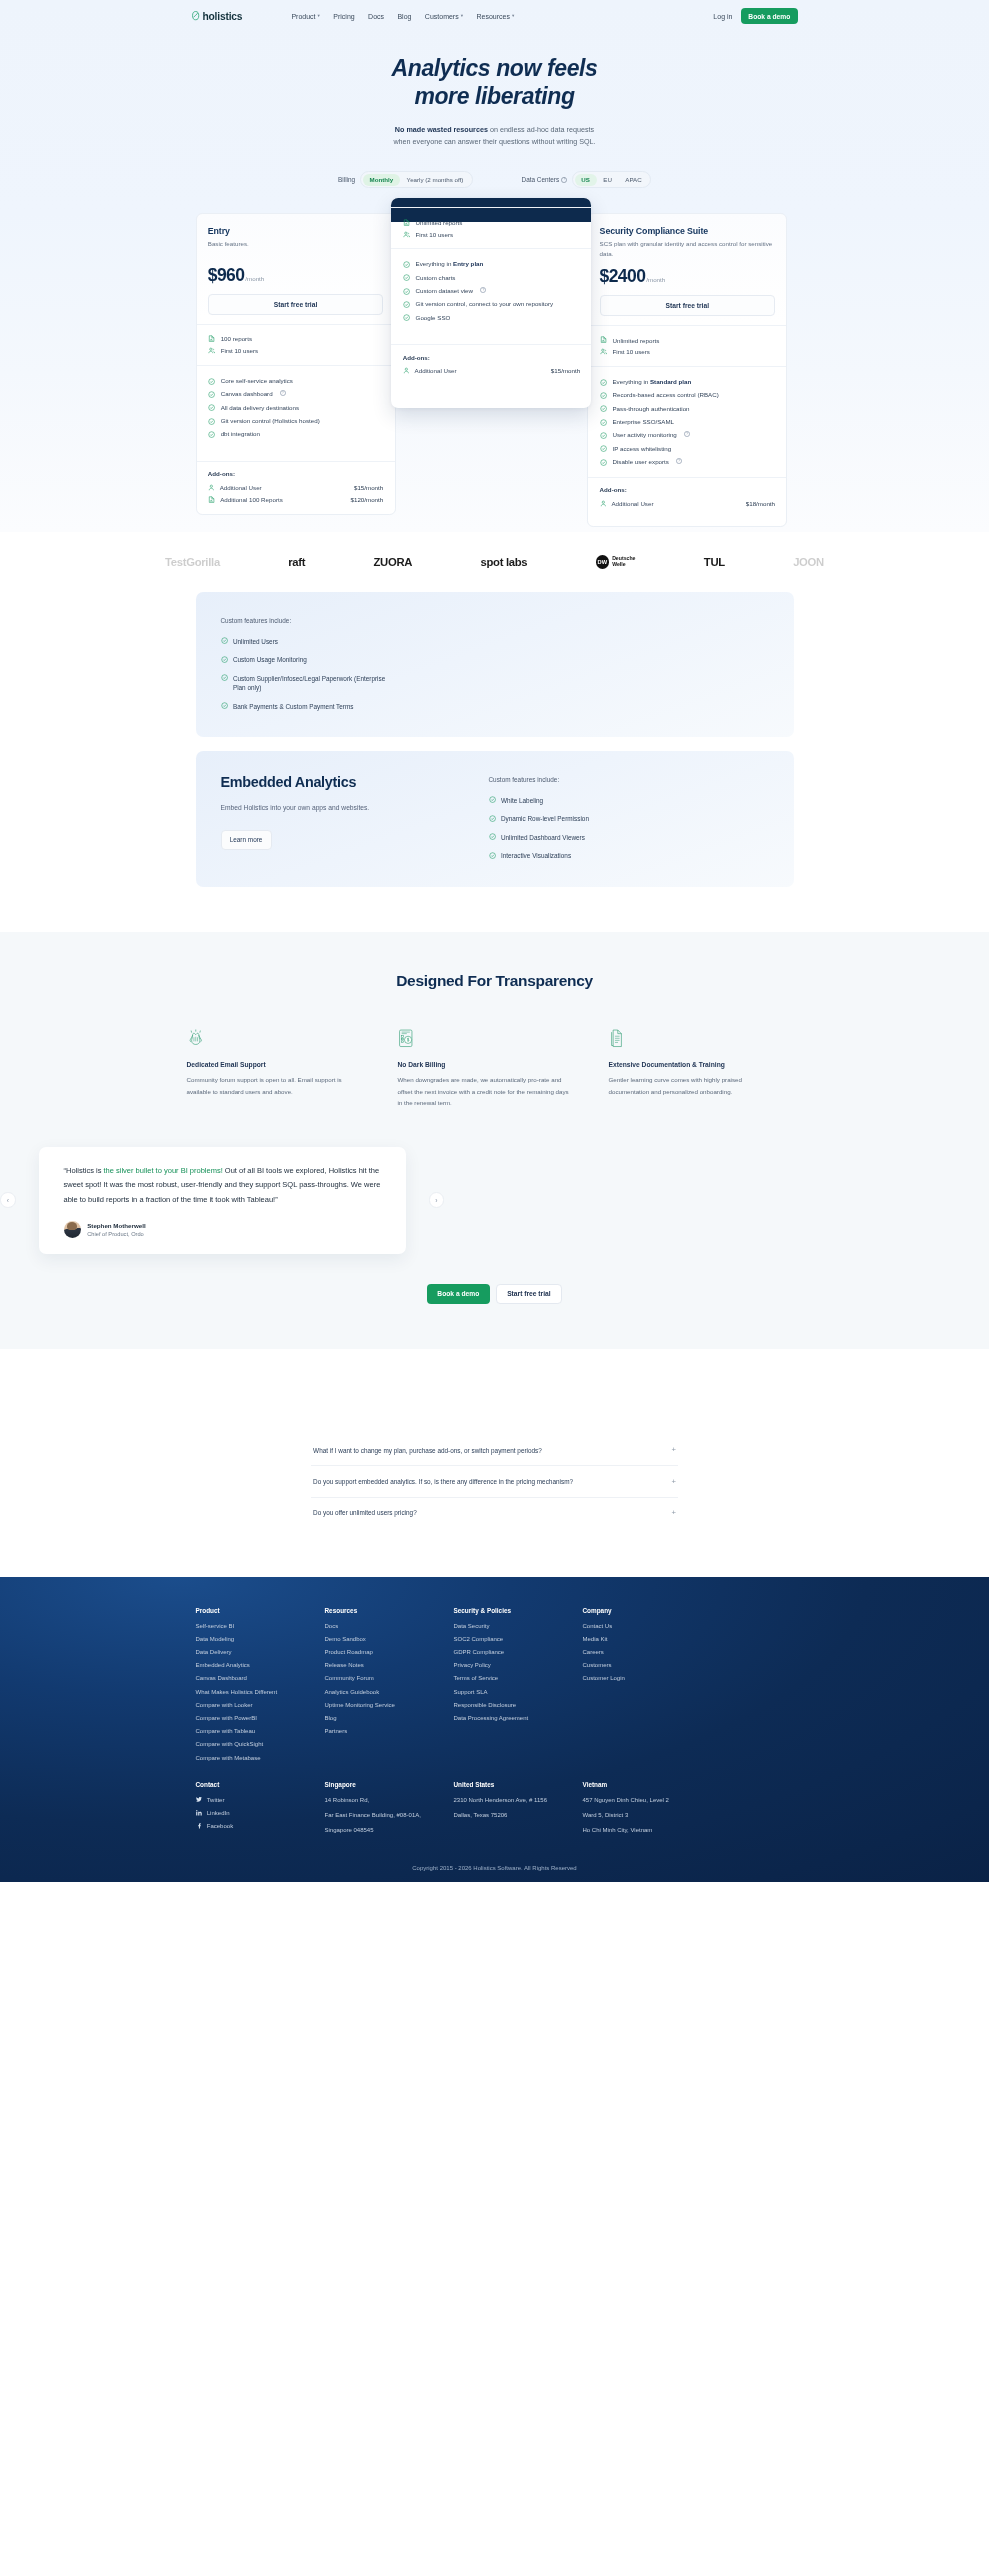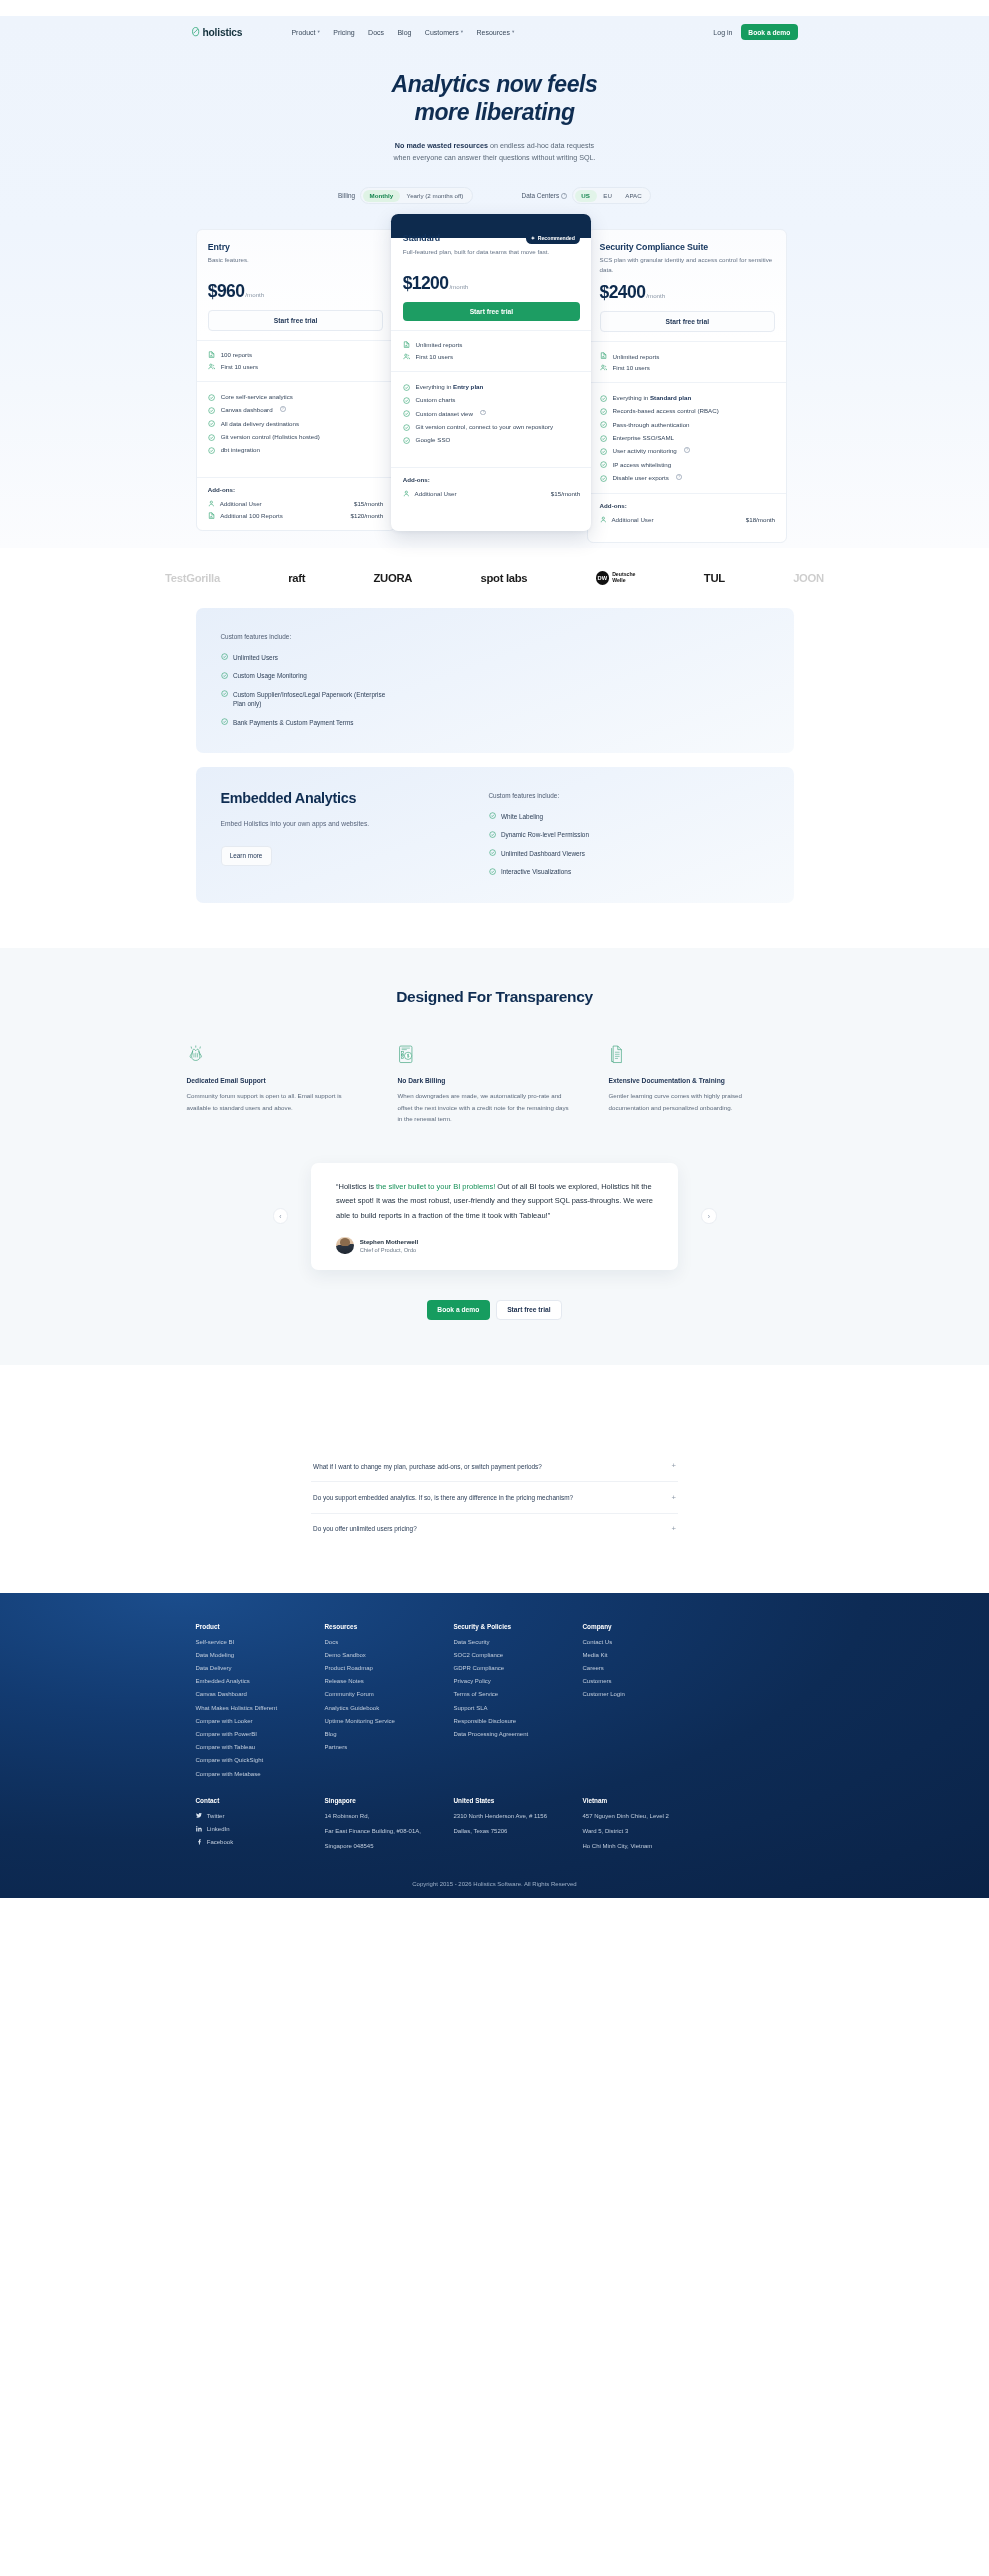--- a/index.html
+++ b/index.html
@@ -4,21 +4,21 @@
 <title>Holistics Pricing</title>
 <style>
   * { box-sizing: border-box; margin: 0; padding: 0; }
   html, body { width: 989px; }
   body {
     font-family: "Liberation Sans", sans-serif;
     background: #ffffff;
     color: #0f2d52;
     -webkit-font-smoothing: antialiased;
   }
-  .page { width: 989px; position: relative; overflow: hidden; margin-top: 16px; }
+  .page { width: 989px; position: relative; overflow: hidden; }
 
   
   .hero-wrap {
     background: linear-gradient(180deg,#eef4fc 0%, #eff5fd 40%, #f4f8fd 70%, #fbfcfe 100%);
     padding-bottom: 5.2px;
   }
   .nav {
     height: 32px;
     display: flex;
     align-items: center;
@@ -185,21 +185,21 @@
   
   .transparency { background: #f5f8fa; padding: 40px 0 0; }
   .sec-title { text-align: center; font-size: 15.5px; font-weight: 700; color: #0f2d52; letter-spacing: -0.3px; }
   .tcards { width: 618px; margin: 39px auto 0; display: flex; gap: 36px; padding: 0 0 0 1px; }
   .tcard { width: 175px; }
   .tcard .ticon { height: 20.6px; margin-bottom: 11.3px; }
   .tcard h5 { font-size: 6.7px; font-weight: 700; color: #1d3252; margin-bottom: 6.2px; }
   .tcard p { font-size: 6.2px; line-height: 1.85; color: #5c6a7c; }
 
   
-  .testi-wrap { background: #f5f8fa; padding: 38px 0 0; display: flex; justify-content: center; align-items: center; }
+  .testi-wrap { background: #f5f8fa; padding: 38px 0 0; display: flex; justify-content: flex-start; align-items: center; }
   .arrow {
     width: 15.5px; height: 15.5px; border-radius: 50%; background: #fff; border: 0.5px solid #eaeef3;
     display: inline-flex; align-items: center; justify-content: center; color: #8795a7; font-size: 6.7px;
     cursor: pointer; flex: 0 0 15.5px;
   }
   .testi {
     width: 367px; margin: 0 23px; background: #fff; border-radius: 7.2px;
     box-shadow: 0 5.2px 17.5px rgba(20,40,70,0.07); padding: 17.5px 25px 15.5px;
   }
   .testi-quote { font-size: 7.5px; line-height: 1.92; color: #22303f; }
@@ -433,35 +433,20 @@
                   <rect x="8.3" y="9.4" width="1.1" height="1.4" fill="#1c9c63"></rect>
                 </svg>
               </span>
             <span>Additional 100 Reports</span>
             <span class="an">$120/month</span>
           </div>
         </div>
       </div>
 
       <div class="card feat">
-        <div class="card-head">
-          <div class="card-title-row">
-            <span class="card-title">Standard</span>
-            <span class="rec-badge">
-              <span>✦</span>
-              <span>Recommended</span>
-            </span>
-          </div>
-          <div class="card-desc">Full-featured plan, built for data teams that move fast.</div>
-          <div class="price-row">
-            <span class="price">$1200</span>
-            <span class="per">/month</span>
-          </div>
-          <button class="cta cta-solid">Start free trial</button>
-        </div>
         <div class="card-sec">
           <div class="frow">
             <span class="ic">
                 <svg width="7.2" height="7.2" viewBox="0 0 14 14">
                   <path d="M2.5 1.5h5l4 4v7h-9z" fill="none" stroke="#1c9c63" stroke-width="1.1"></path>
                   <path d="M7.5 1.5v4h4" fill="none" stroke="#1c9c63" stroke-width="1.1"></path>
                   <rect x="4.3" y="8.6" width="1.1" height="2.2" fill="#1c9c63"></rect>
                   <rect x="6.3" y="7.4" width="1.1" height="3.4" fill="#1c9c63"></rect>
                   <rect x="8.3" y="9.4" width="1.1" height="1.4" fill="#1c9c63"></rect>
                 </svg>

